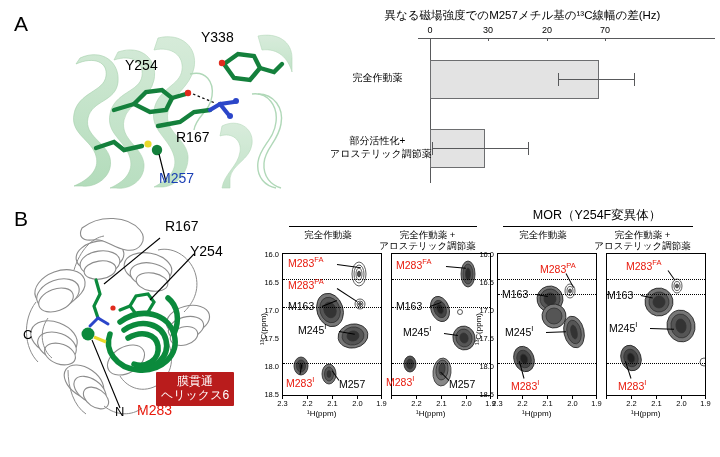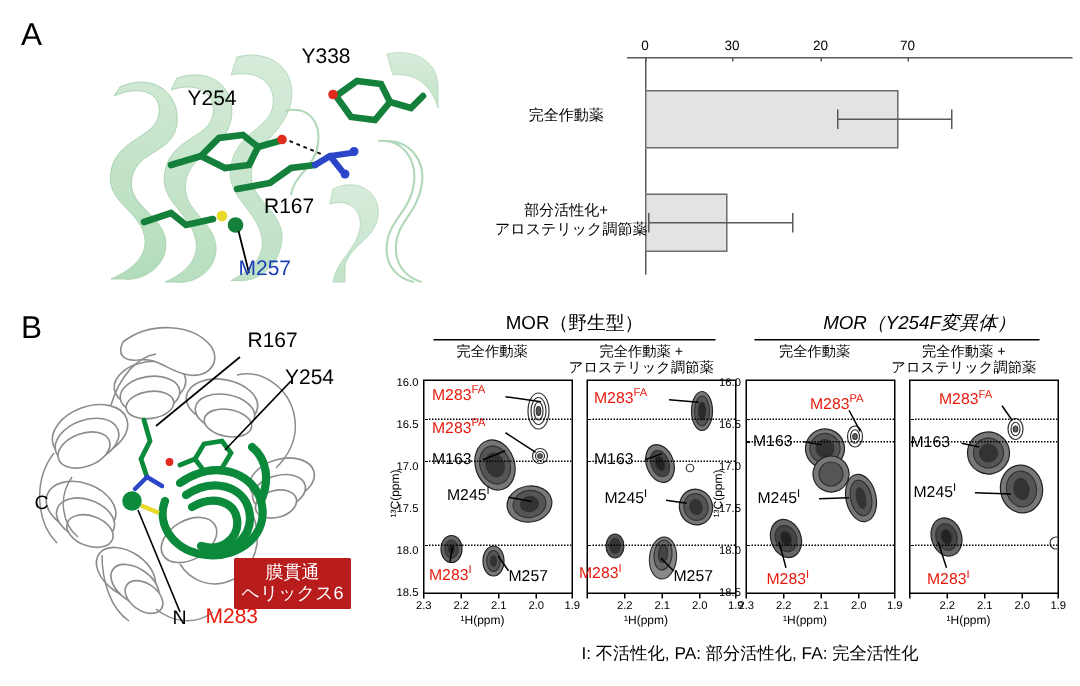--- a/index.html
+++ b/index.html
@@ -117,20 +117,21 @@
       <path d="M104,152 L97,124" stroke="#000" stroke-width="1.2" fill="none"></path>
     </svg>
   </div>
 
   <div class="abs res-label" style="left:201px;top:29px;">Y338</div>
   <div class="abs res-label" style="left:125px;top:57px;">Y254</div>
   <div class="abs res-label" style="left:176px;top:129px;">R167</div>
   <div class="abs res-label blue" style="left:159px;top:170px;">M257</div>
 
   <div class="abs" id="chart">
+    <div class="abs chart-title" style="left:0;top:0;width:385px;">異なる磁場強度でのM257メチル基の¹³C線幅の差(Hz)</div>
 
     <div class="axis-line" style="left:88px;top:30px;width:297px;height:1.3px;"></div>
 
     <div class="axis-line" style="left:100px;top:30px;width:1.3px;height:145px;"></div>
 
     <div class="tick" style="left:100px;top:30px;"></div>
     <div class="tick" style="left:158px;top:30px;"></div>
     <div class="tick" style="left:217px;top:30px;"></div>
     <div class="tick" style="left:275px;top:30px;"></div>
 
@@ -245,29 +246,28 @@
   <div class="abs res-label" style="left:165px;top:218px;">R167</div>
   <div class="abs res-label" style="left:190px;top:243px;">Y254</div>
   <div class="abs res-label" style="left:23px;top:327px;font-size:13px;">C</div>
   <div class="abs res-label" style="left:115px;top:404px;font-size:13px;">N</div>
   <div class="abs res-label red" style="left:137px;top:402px;">M283</div>
   <div class="abs tm6-box" style="left:156px;top:372px;">
     <div>膜貫通</div>
     <div>ヘリックス6</div>
   </div>
 
-  <div class="spec-group-title" style="left:283px;top:207px;width:200px;">MOR（野生型）</div>
   <div class="grp-rule" style="left:289px;top:226px;width:188px;"></div>
   <div class="spec-sub" style="left:285px;top:229px;width:86px;">完全作動薬</div>
   <div class="spec-sub" style="left:375px;top:229px;width:105px;">
     <div>完全作動薬 +</div>
     <div>アロステリック調節薬</div>
   </div>
 
-  <div class="spec-group-title" style="left:513px;top:207px;width:200px;font-style:italic;">MOR（Y254F変異体）</div>
+  <div class="spec-group-title" style="left:497px;top:207px;width:200px;">MOR（Y254F変異体）</div>
   <div class="grp-rule" style="left:503px;top:226px;width:190px;"></div>
   <div class="spec-sub" style="left:499px;top:229px;width:88px;">完全作動薬</div>
   <div class="spec-sub" style="left:590px;top:229px;width:105px;">
     <div>完全作動薬 +</div>
     <div>アロステリック調節薬</div>
   </div>
 
   <div class="abs">
 
     <div class="ytick" style="left:262px;top:250px;width:17px;">16.0</div>
@@ -511,15 +511,14 @@
     <div class="xtickmark" style="left:656px;top:396px;"></div>
     <div class="xtickmark" style="left:681px;top:396px;"></div>
     <div class="xtickmark" style="left:705px;top:396px;"></div>
     <div class="xtick" style="left:623px;top:399px;width:17px;">2.2</div>
     <div class="xtick" style="left:648px;top:399px;width:17px;">2.1</div>
     <div class="xtick" style="left:673px;top:399px;width:17px;">2.0</div>
     <div class="xtick" style="left:697px;top:399px;width:17px;">1.9</div>
     <div class="axname" style="left:631px;top:409px;">¹H(ppm)</div>
   </div>
 
-  <div class="caption" style="left:280px;top:428px;width:440px;">I: 不活性化, PA: 部分活性化, FA: 完全活性化</div>
 
 </div>
 
 </body></html>

